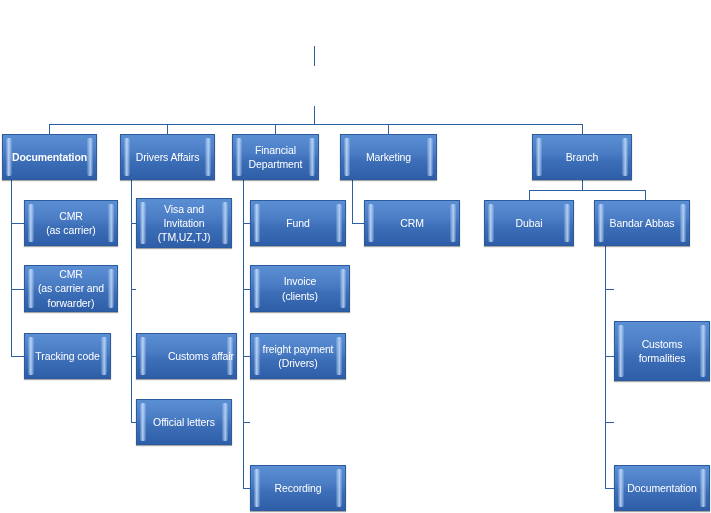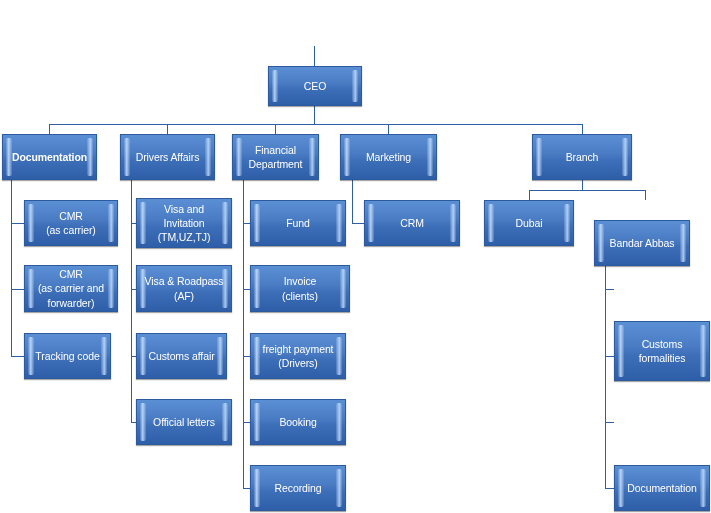--- a/index.html
+++ b/index.html
@@ -92,23 +92,20 @@
 
   <div class="line v" style="left:605px;top:246px;height:10px;"></div>
   <div class="line h" style="left:605px;top:256px;width:1px;"></div>
   <div class="line v" style="left:605px;top:256px;height:232px;"></div>
   <div class="line h" style="left:605px;top:289px;width:9px;"></div>
   <div class="line h" style="left:605px;top:356px;width:9px;"></div>
   <div class="line h" style="left:605px;top:422px;width:9px;"></div>
   <div class="line h" style="left:605px;top:488px;width:9px;"></div>
 
 
-  <div class="box" style="left:268px;top:66px;width:94px;height:40px;">
-    <span class="lbl">CEO</span>
-  </div>
 
   <div class="box bold tight" style="left:2px;top:134px;width:95px;height:46px;">
     <span class="lbl">Documentation</span>
   </div>
 
   <div class="box tight" style="left:120px;top:134px;width:95px;height:46px;">
     <span class="lbl">Drivers Affairs</span>
   </div>
 
   <div class="box" style="left:232px;top:134px;width:87px;height:46px;">
@@ -132,61 +129,55 @@
   </div>
 
   <div class="box tight" style="left:24px;top:333px;width:87px;height:46px;">
     <span class="lbl">Tracking code</span>
   </div>
 
   <div class="box tight" style="left:136px;top:198px;width:96px;height:50px;">
     <span class="lbl"><span>Visa and</span><br><span>Invitation</span><br><span>(TM,UZ,TJ)</span></span>
   </div>
 
-  <div class="box tight" style="left:136px;top:265px;width:96px;height:47px;">
-    <span class="lbl"><span>Visa &amp; Roadpass</span><br><span>(AF)</span></span>
-  </div>
 
-  <div class="box tight" style="left:136px;top:333px;width:91px;height:46px;">
+  <div class="box tight" style="left:136px;top:333px;width:101px;height:46px;justify-content:flex-end;">
     <span class="lbl">Customs affair</span>
   </div>
 
   <div class="box tight" style="left:136px;top:399px;width:96px;height:46px;">
     <span class="lbl">Official letters</span>
   </div>
 
   <div class="box" style="left:250px;top:200px;width:96px;height:46px;">
     <span class="lbl">Fund</span>
   </div>
 
   <div class="box" style="left:250px;top:265px;width:100px;height:47px;">
     <span class="lbl"><span>Invoice</span><br><span>(clients)</span></span>
   </div>
 
   <div class="box tight" style="left:250px;top:333px;width:96px;height:46px;">
     <span class="lbl"><span>freight payment</span><br><span>(Drivers)</span></span>
   </div>
 
-  <div class="box" style="left:250px;top:399px;width:96px;height:46px;">
-    <span class="lbl">Booking</span>
-  </div>
 
   <div class="box" style="left:364px;top:200px;width:96px;height:46px;">
     <span class="lbl">CRM</span>
   </div>
 
   <div class="box" style="left:250px;top:465px;width:96px;height:46px;">
     <span class="lbl">Recording</span>
   </div>
 
   <div class="box" style="left:484px;top:200px;width:90px;height:46px;">
     <span class="lbl">Dubai</span>
   </div>
 
-  <div class="box tight" style="left:594px;top:200px;width:96px;height:46px;margin-top:20px;">
+  <div class="box tight" style="left:594px;top:200px;width:96px;height:46px;">
     <span class="lbl">Bandar Abbas</span>
   </div>
 
 
   <div class="box tight" style="left:614px;top:321px;width:96px;height:60px;">
     <span class="lbl"><span>Customs</span><br><span>formalities</span></span>
   </div>
 
 
   <div class="box tight" style="left:614px;top:465px;width:96px;height:46px;">

